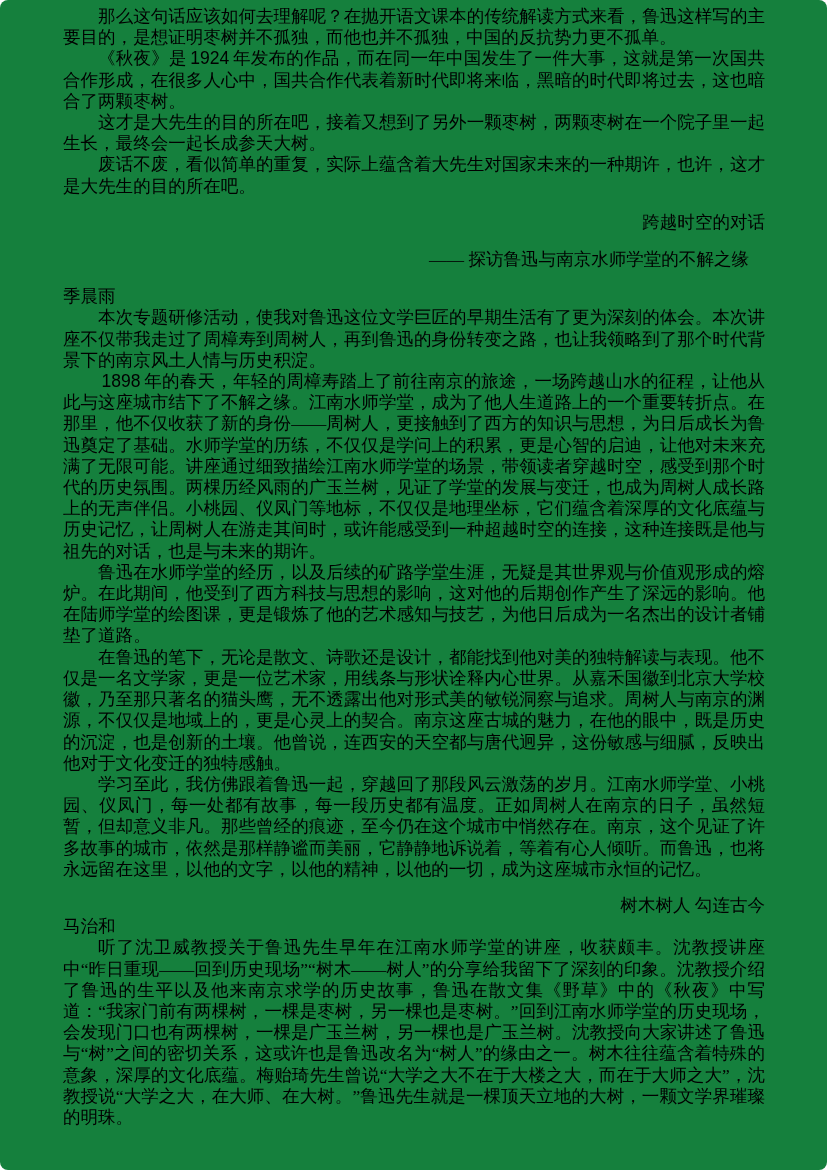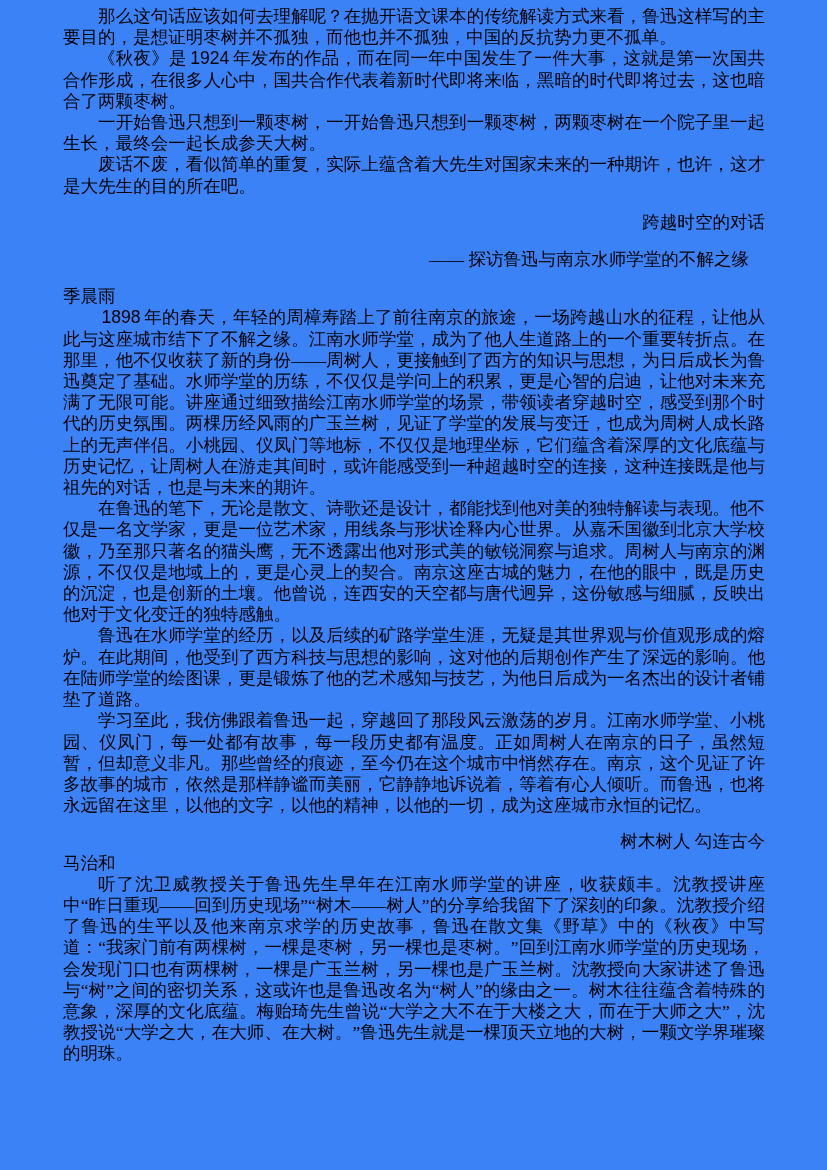--- a/index.html
+++ b/index.html
@@ -14,21 +14,22 @@
   }
   .page {
     box-sizing: border-box;
     width: 827px;
     height: 1170px;
     padding: 6px 62px 0 63px;
     font-family: "Liberation Serif", "DejaVu Serif", serif;
     font-size: 17.55px;
     line-height: 21.2px;
     color: #000000;
-    background: #3b82f6;
+    background: #15803d;
+    border-radius: 8px;
   }
   .para {
     margin: 0;
     text-indent: 2em;
     text-align: justify;
     word-break: break-all;
   }
   .heading {
     margin: 0;
     font-size: 17.55px;
@@ -51,32 +52,33 @@
     margin: 0 0.2em;
   }
 </style>
 </head>
 <body>
 
 <div class="page">
 
   <p class="para">那么这句话应该如何去理解呢？在抛开语文课本的传统解读方式来看，鲁迅这样写的主要目的，是想证明枣树并不孤独，而他也并不孤独，中国的反抗势力更不孤单。</p>
   <p class="para">《秋夜》是<span class="num">1924</span>年发布的作品，而在同一年中国发生了一件大事，这就是第一次国共合作形成，在很多人心中，国共合作代表着新时代即将来临，黑暗的时代即将过去，这也暗合了两颗枣树。</p>
-  <p class="para">一开始鲁迅只想到一颗枣树，一开始鲁迅只想到一颗枣树，两颗枣树在一个院子里一起生长，最终会一起长成参天大树。</p>
+  <p class="para">这才是大先生的目的所在吧，接着又想到了另外一颗枣树，两颗枣树在一个院子里一起生长，最终会一起长成参天大树。</p>
   <p class="para">废话不废，看似简单的重复，实际上蕴含着大先生对国家未来的一种期许，也许，这才是大先生的目的所在吧。</p>
 
   <div class="gap"></div>
 
   <h2 class="heading">跨越时空的对话</h2>
   <div class="subheading">—— 探访鲁迅与南京水师学堂的不解之缘</div>
   <div class="author">季晨雨</div>
 
+  <p class="para">本次专题研修活动，使我对鲁迅这位文学巨匠的早期生活有了更为深刻的体会。本次讲座不仅带我走过了周樟寿到周树人，再到鲁迅的身份转变之路，也让我领略到了那个时代背景下的南京风土人情与历史积淀。</p>
   <p class="para"><span class="num">1898</span>年的春天，年轻的周樟寿踏上了前往南京的旅途，一场跨越山水的征程，让他从此与这座城市结下了不解之缘。江南水师学堂，成为了他人生道路上的一个重要转折点。在那里，他不仅收获了新的身份——周树人，更接触到了西方的知识与思想，为日后成长为鲁迅奠定了基础。水师学堂的历练，不仅仅是学问上的积累，更是心智的启迪，让他对未来充满了无限可能。讲座通过细致描绘江南水师学堂的场景，带领读者穿越时空，感受到那个时代的历史氛围。两棵历经风雨的广玉兰树，见证了学堂的发展与变迁，也成为周树人成长路上的无声伴侣。小桃园、仪凤门等地标，不仅仅是地理坐标，它们蕴含着深厚的文化底蕴与历史记忆，让周树人在游走其间时，或许能感受到一种超越时空的连接，这种连接既是他与祖先的对话，也是与未来的期许。</p>
+  <p class="para">鲁迅在水师学堂的经历，以及后续的矿路学堂生涯，无疑是其世界观与价值观形成的熔炉。在此期间，他受到了西方科技与思想的影响，这对他的后期创作产生了深远的影响。他在陆师学堂的绘图课，更是锻炼了他的艺术感知与技艺，为他日后成为一名杰出的设计者铺垫了道路。</p>
   <p class="para">在鲁迅的笔下，无论是散文、诗歌还是设计，都能找到他对美的独特解读与表现。他不仅是一名文学家，更是一位艺术家，用线条与形状诠释内心世界。从嘉禾国徽到北京大学校徽，乃至那只著名的猫头鹰，无不透露出他对形式美的敏锐洞察与追求。周树人与南京的渊源，不仅仅是地域上的，更是心灵上的契合。南京这座古城的魅力，在他的眼中，既是历史的沉淀，也是创新的土壤。他曾说，连西安的天空都与唐代迥异，这份敏感与细腻，反映出他对于文化变迁的独特感触。</p>
-  <p class="para">鲁迅在水师学堂的经历，以及后续的矿路学堂生涯，无疑是其世界观与价值观形成的熔炉。在此期间，他受到了西方科技与思想的影响，这对他的后期创作产生了深远的影响。他在陆师学堂的绘图课，更是锻炼了他的艺术感知与技艺，为他日后成为一名杰出的设计者铺垫了道路。</p>
   <p class="para">学习至此，我仿佛跟着鲁迅一起，穿越回了那段风云激荡的岁月。江南水师学堂、小桃园、仪凤门，每一处都有故事，每一段历史都有温度。正如周树人在南京的日子，虽然短暂，但却意义非凡。那些曾经的痕迹，至今仍在这个城市中悄然存在。南京，这个见证了许多故事的城市，依然是那样静谧而美丽，它静静地诉说着，等着有心人倾听。而鲁迅，也将永远留在这里，以他的文字，以他的精神，以他的一切，成为这座城市永恒的记忆。</p>
 
   <div class="gap"></div>
 
   <h2 class="heading">树木树人 勾连古今</h2>
   <div class="author">马治和</div>
 
   <p class="para">听了沈卫威教授关于鲁迅先生早年在江南水师学堂的讲座，收获颇丰。沈教授讲座中“昨日重现——回到历史现场”“树木——树人”的分享给我留下了深刻的印象。沈教授介绍了鲁迅的生平以及他来南京求学的历史故事，鲁迅在散文集《野草》中的《秋夜》中写道：“我家门前有两棵树，一棵是枣树，另一棵也是枣树。”回到江南水师学堂的历史现场，会发现门口也有两棵树，一棵是广玉兰树，另一棵也是广玉兰树。沈教授向大家讲述了鲁迅与“树”之间的密切关系，这或许也是鲁迅改名为“树人”的缘由之一。树木往往蕴含着特殊的意象，深厚的文化底蕴。梅贻琦先生曾说“大学之大不在于大楼之大，而在于大师之大”，沈教授说“大学之大，在大师、在大树。”鲁迅先生就是一棵顶天立地的大树，一颗文学界璀璨的明珠。</p>
 
   <div class="gap"></div>

